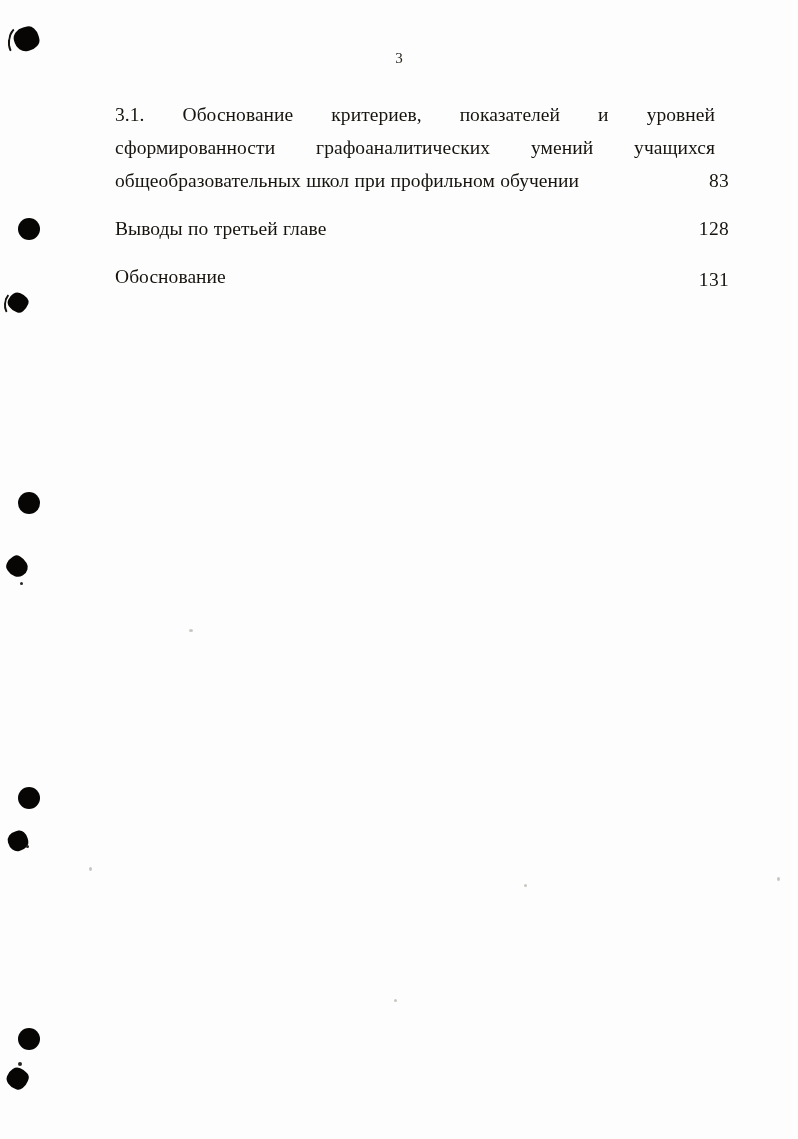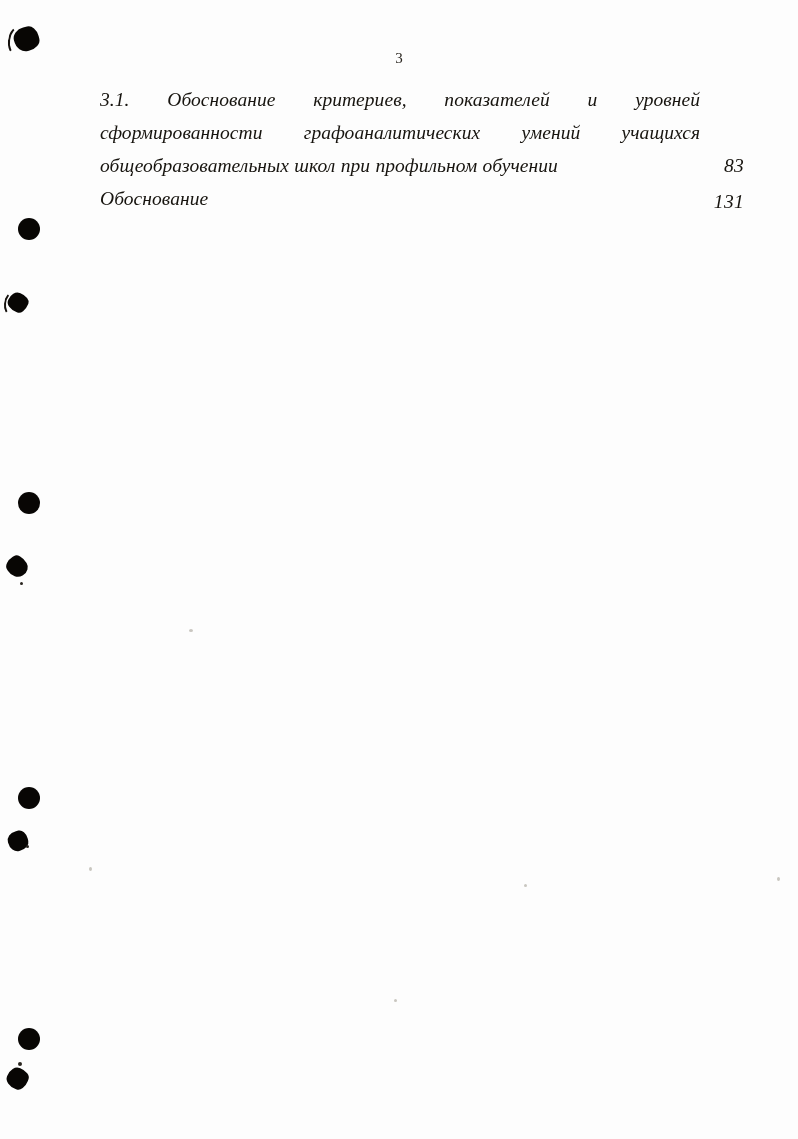--- a/index.html
+++ b/index.html
@@ -35,23 +35,22 @@
   
   .toc {
     position: absolute;
     left: 100px;
     top: 83px;
     width: 644px;
   }
 
   .toc-entry {
     position: relative;
-    margin: 0;
+    margin: 15px;
     padding: 0;
-    font-style: italic;
   }
 
   
   .entry-title {
     display: block;
     width: 600px;
     font-size: 19.5px;
     line-height: 33px;
     color: #17140f;
     letter-spacing: 0.05px;
@@ -129,20 +128,24 @@
 
   <div class="toc">
 
     <div class="toc-entry" style="height:99px;">
       <span class="entry-title justify-last-left">3.1. Обоснование критериев, показателей и уровней сформированности графоаналитических умений учащихся общеобразовательных школ при профильном обучении</span>
       <span class="entry-folio" style="top:66px;">83</span>
     </div>
 
 
 
+    <div class="toc-entry" style="height:33px;">
+      <span class="entry-title">Выводы по третьей главе</span>
+      <span class="entry-folio" style="top:0;">128</span>
+    </div>
 
     <div class="toc-entry" style="height:33px;">
       <span class="entry-title">Обоснование</span>
       <span class="entry-folio" style="top:3px;">131</span>
     </div>
 
 
 
   </div>
 

